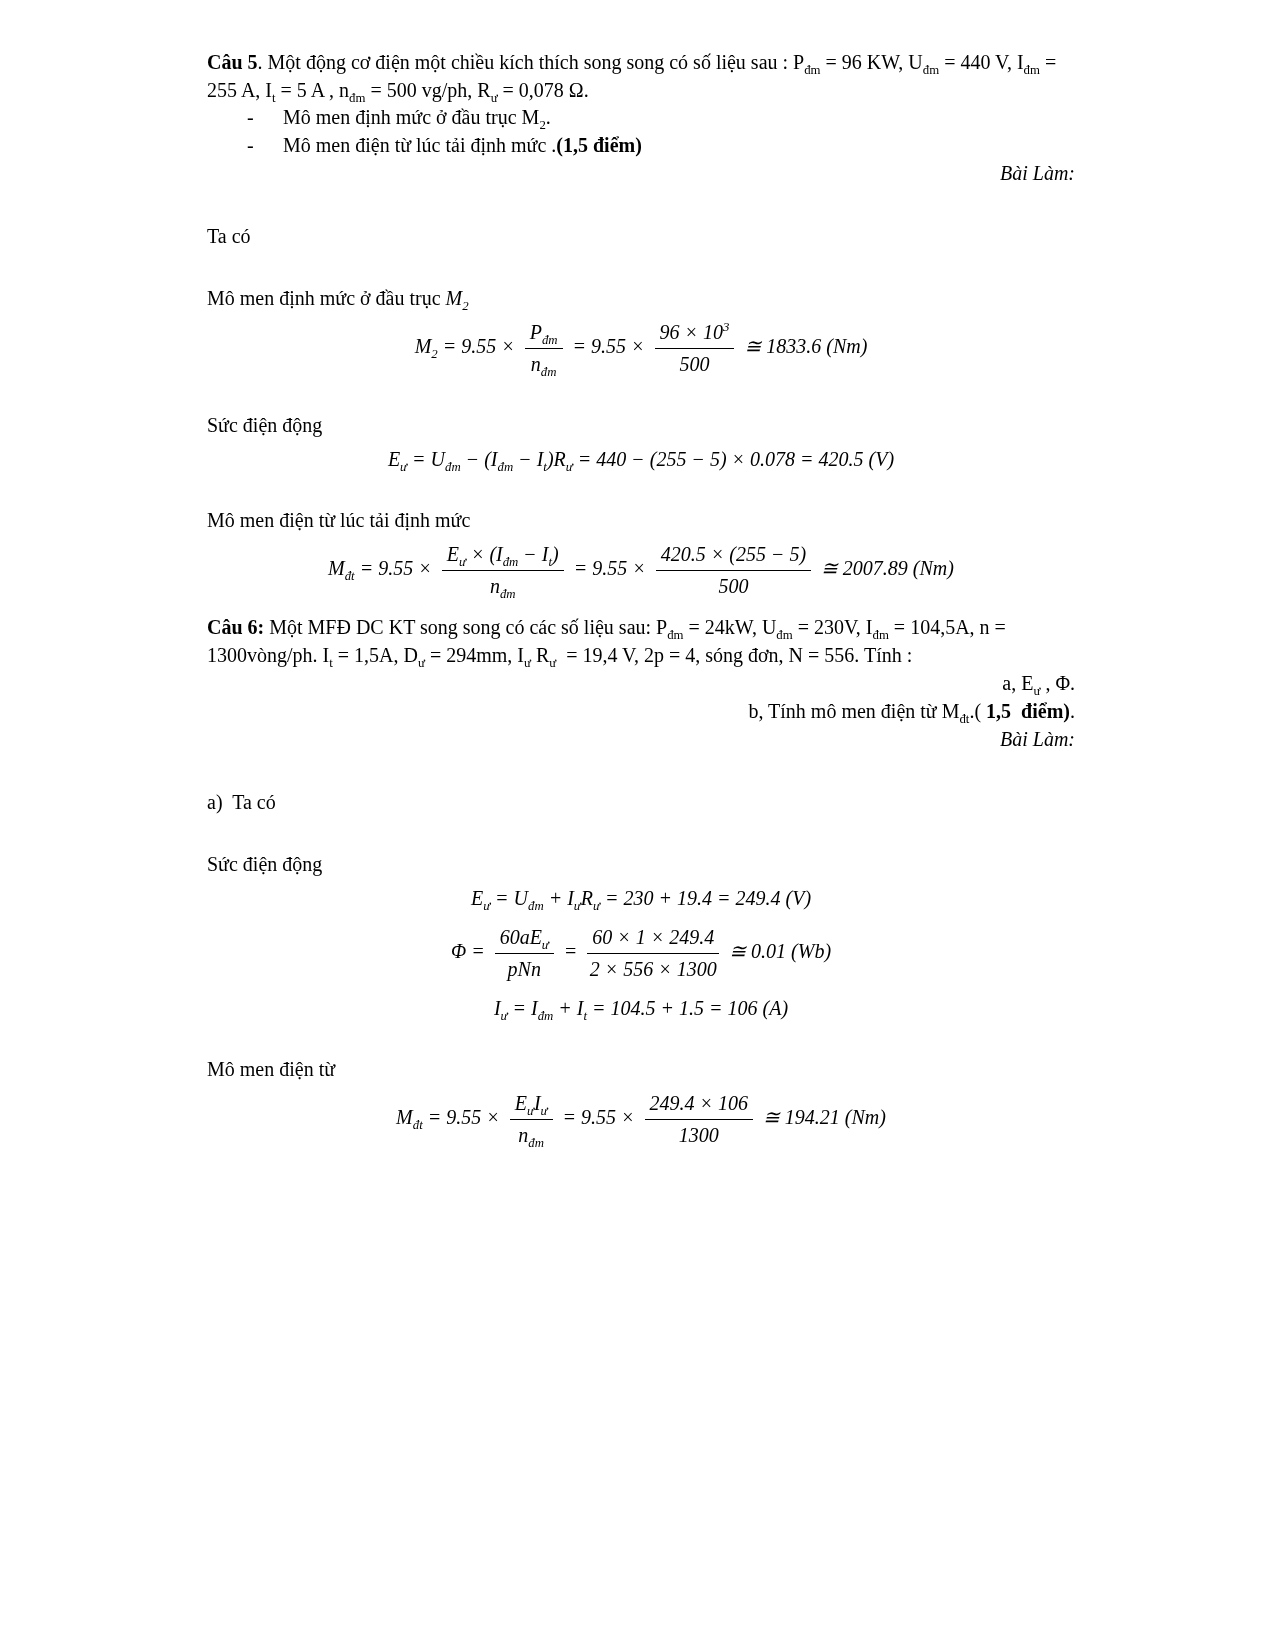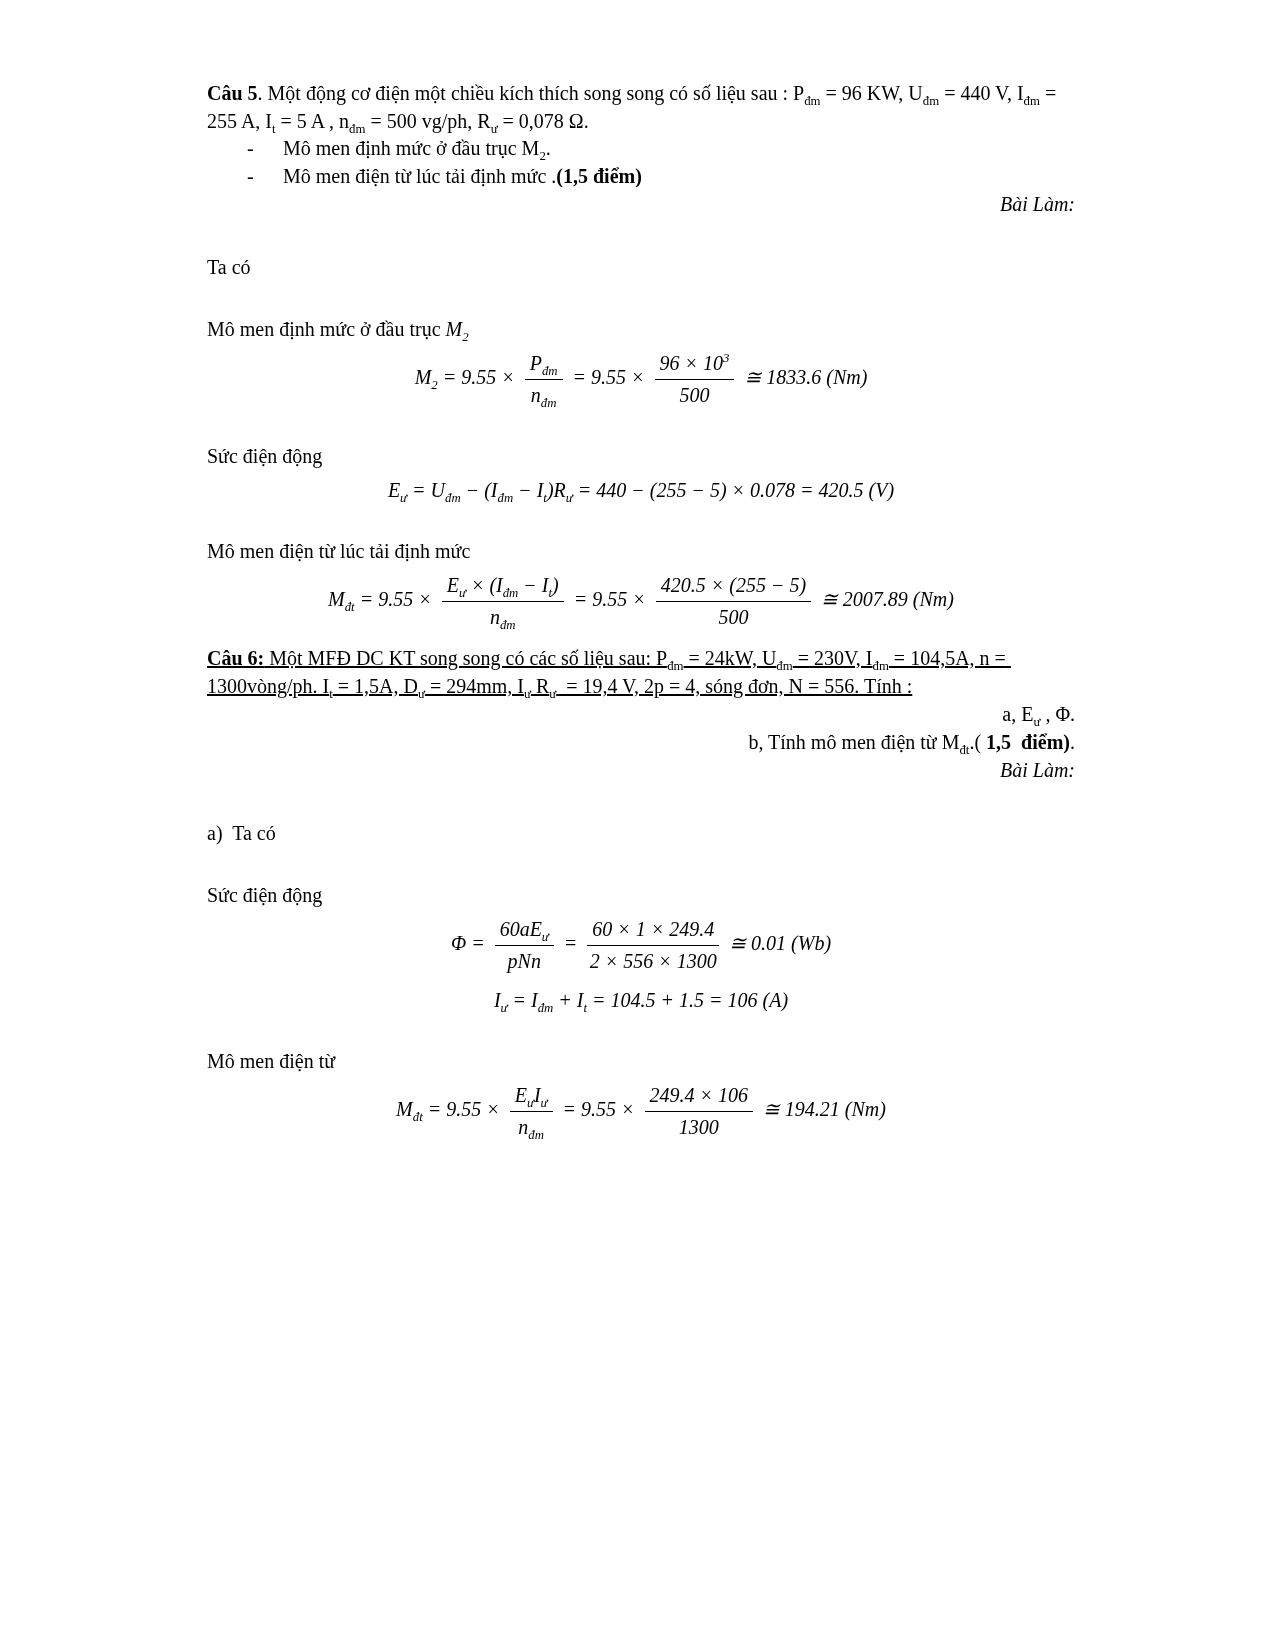--- a/index.html
+++ b/index.html
@@ -5,24 +5,24 @@
   * { margin: 0; padding: 0; box-sizing: border-box; }
   html, body { background: #ffffff; }
   body {
     width: 1275px;
     height: 1650px;
     font-family: "Liberation Serif", serif;
     color: #000000;
     font-size: 20px;
     overflow: hidden;
   }
-  .page { padding: 79px 200px 40px 207px; }
+  .page { padding: 48px 200px 40px 207px; }
   p, .formula, span, sub, sup { white-space: pre-wrap; }
   .stmt { line-height: 1.4; }
-  .sp2 { margin-top: 2px; text-decoration: underline; }
+  .sp2 { margin-top: 2px; }
   .bullet { display: flex; padding-left: 40px; line-height: 1.38; }
   .bullet .dash { width: 36px; flex: 0 0 36px; }
   .tight { line-height: 1.4; text-align: right; }
   .lbl { margin-top: 35px; line-height: 1.35; }
   .lbl-lg { margin-top: 36px; }
   .i { font-style: italic; }
   .b { font-weight: bold; }
   sub, sup { font-size: 64%; line-height: 0; }
   .formula {
     font-style: italic;
@@ -81,20 +81,21 @@
   <p class="tight"><span>a, E</span><sub>ư</sub><span> , Φ.</span></p>
 
   <p class="tight"><span>b, Tính mô men điện từ M</span><sub>đt</sub><span>.( </span><span class="b">1,5  điểm)</span><span>.</span></p>
 
   <p class="i tight">Bài Làm:</p>
 
   <p class="lbl lbl-lg">a)  Ta có</p>
 
   <p class="lbl">Sức điện động</p>
 
+  <div class="formula"><span>E</span><sub>ư</sub><span> = U</span><sub>đm</sub><span> + I</span><sub>ư</sub><span>R</span><sub>ư</sub><span> = 230 + 19.4 = 249.4 (V)</span></div>
 
 
 
   <div class="formula"><span>Φ = </span><span class="frac"><span class="num"><span>60aE</span><sub>ư</sub></span><span class="den"><span>pNn</span></span></span><span> = </span><span class="frac"><span class="num"><span>60 × 1 × 249.4</span></span><span class="den"><span>2 × 556 × 1300</span></span></span><span> ≅ 0.01 (Wb)</span></div>
 
 
 
   <div class="formula"><span>I</span><sub>ư</sub><span> = I</span><sub>đm</sub><span> + I</span><sub>t</sub><span> = 104.5 + 1.5 = 106 (A)</span></div>
 
   <p class="lbl">Mô men điện từ</p>

